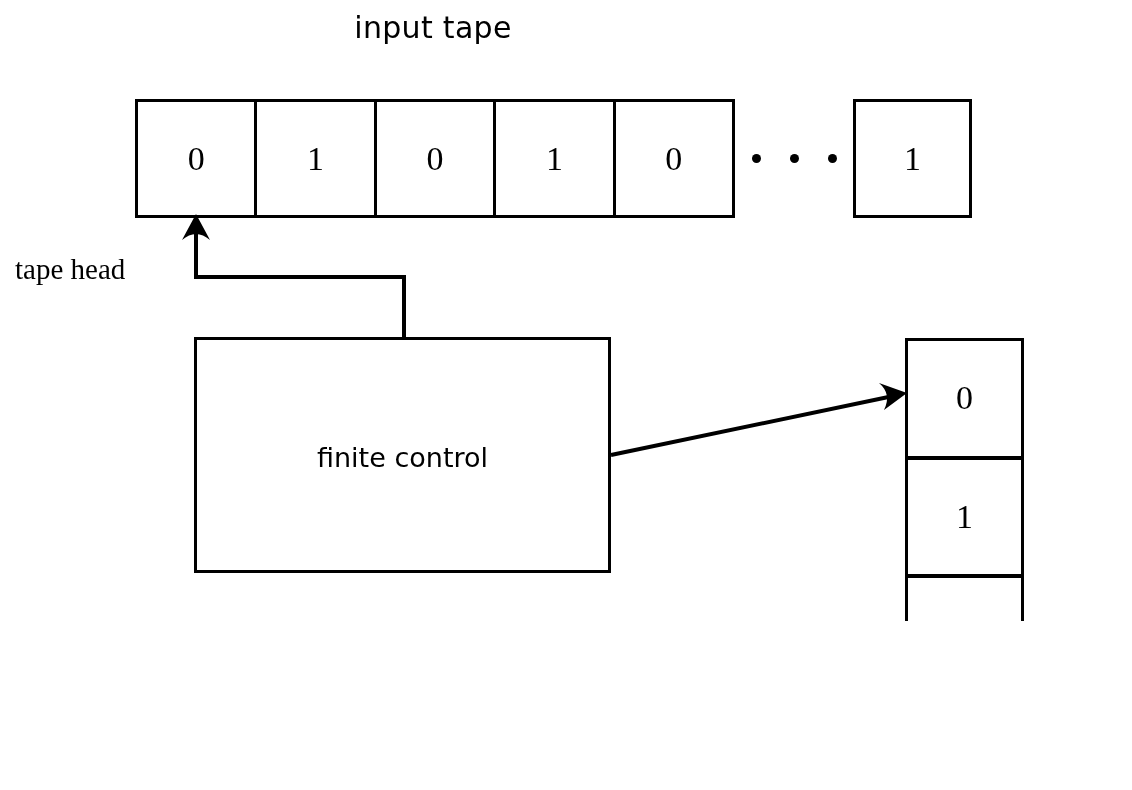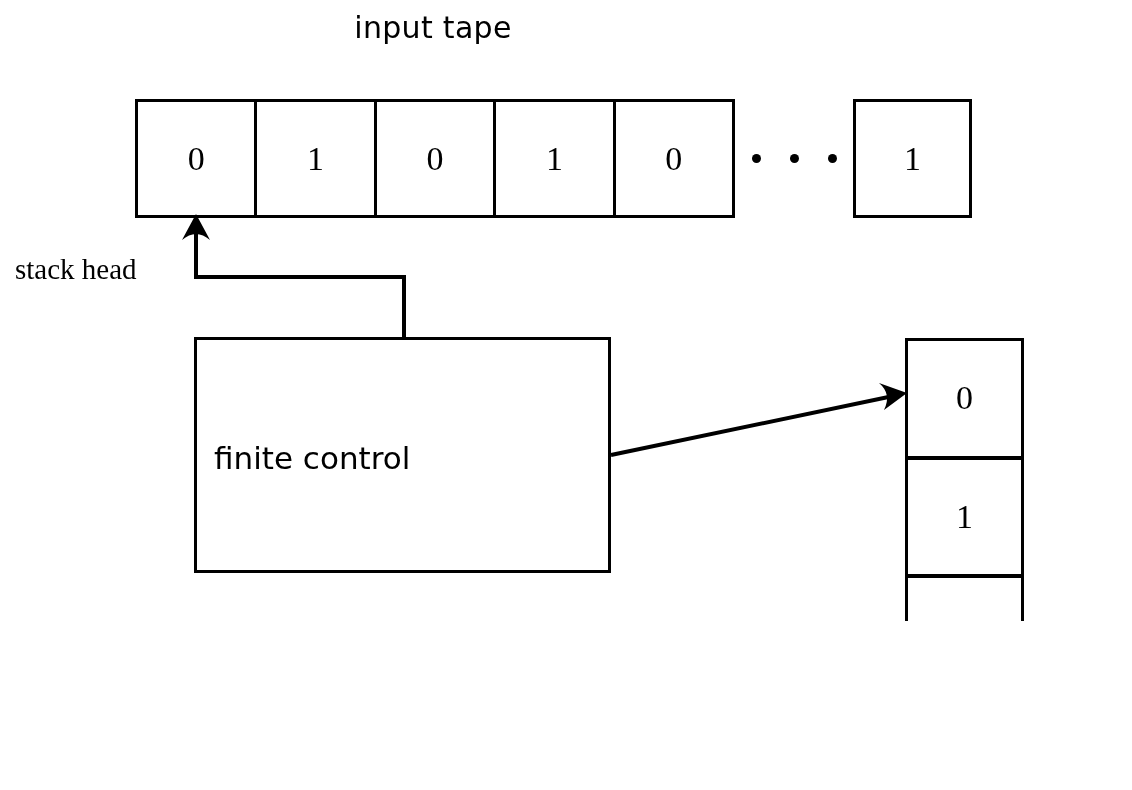--- a/index.html
+++ b/index.html
@@ -48,24 +48,23 @@
     top: 252px;
     font-size: 29px;
     line-height: 34px;
     white-space: nowrap;
   }
   #finite-control-label {
     position: absolute;
     left: 194px;
     top: 440px;
     width: 417px;
-    text-align: left;
-    font-size: 31px;
+    text-align: center;
+    font-size: 27px;
     line-height: 36px;
-    padding-left: 20px;
   }
 
   
   #tape-main {
     position: absolute;
     left: 135px;
     top: 99px;
     width: 600px;
     height: 119px;
     box-sizing: border-box;
@@ -179,21 +178,21 @@
   </div>
 
   <div id="tape-ellipsis">
     <span class="dot"></span>
     <span class="dot"></span>
     <span class="dot"></span>
   </div>
 
   <div id="tape-last-cell" class="serif">1</div>
 
-  <div id="tape-head-label" class="serif">stack head</div>
+  <div id="tape-head-label" class="serif">tape head</div>
 
   <div id="finite-control-box"></div>
   <div id="finite-control-label" class="sans">finite control</div>
 
   <div id="stack-box">
     <div class="stack-cell serif">0</div>
     <div class="stack-cell serif">1</div>
     <div class="stack-cell serif">1</div>
   </div>
 

